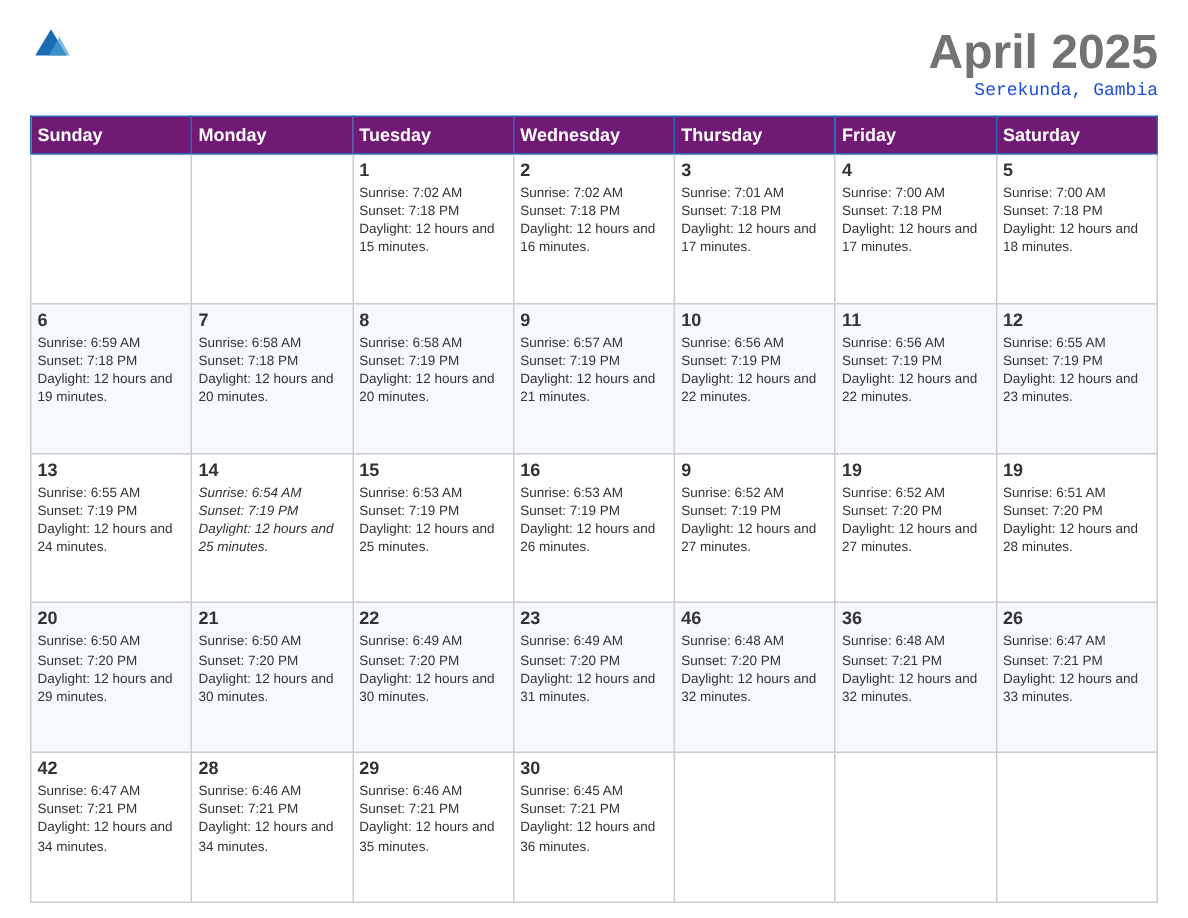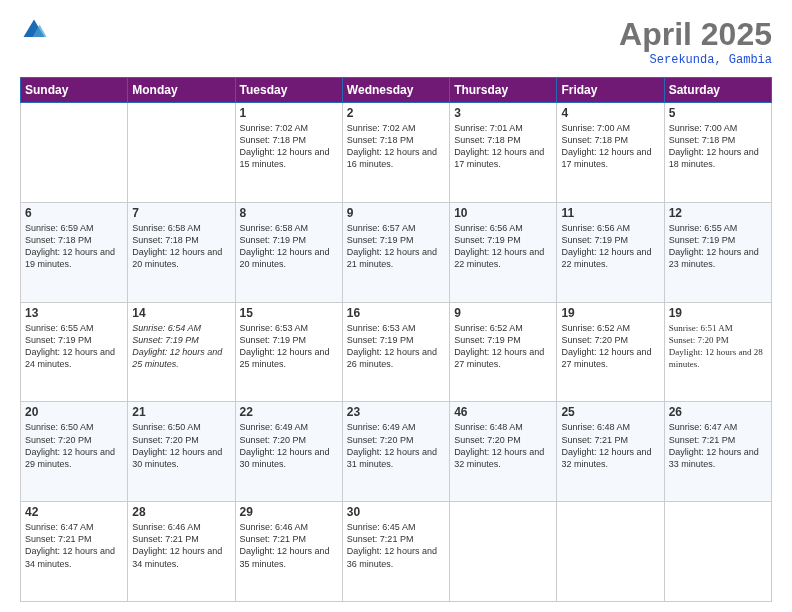--- a/index.html
+++ b/index.html
@@ -249,21 +249,21 @@
 Daylight: 12 hours and 27 minutes.</div>
           </td>
           <td>
             <span class="day-number">19</span>
             <div class="day-info" style="white-space: pre-line;">Sunrise: 6:52 AM
 Sunset: 7:20 PM
 Daylight: 12 hours and 27 minutes.</div>
           </td>
           <td>
             <span class="day-number">19</span>
-            <div class="day-info" style="white-space: pre-line; font-family: Liberation Serif, serif;">Sunrise: 6:51 AM
+            <div class="day-info" style="white-space: pre-line;">Sunrise: 6:51 AM
 Sunset: 7:20 PM
 Daylight: 12 hours and 28 minutes.</div>
           </td>
         </tr>
         <tr>
           <td>
             <span class="day-number">20</span>
             <div class="day-info" style="white-space: pre-line;">Sunrise: 6:50 AM
 Sunset: 7:20 PM
 Daylight: 12 hours and 29 minutes.</div>
@@ -286,21 +286,21 @@
 Sunset: 7:20 PM
 Daylight: 12 hours and 31 minutes.</div>
           </td>
           <td>
             <span class="day-number">46</span>
             <div class="day-info" style="white-space: pre-line;">Sunrise: 6:48 AM
 Sunset: 7:20 PM
 Daylight: 12 hours and 32 minutes.</div>
           </td>
           <td>
-            <span class="day-number">25</span>
+            <span class="day-number">36</span>
             <div class="day-info" style="white-space: pre-line;">Sunrise: 6:48 AM
 Sunset: 7:21 PM
 Daylight: 12 hours and 32 minutes.</div>
           </td>
           <td>
             <span class="day-number">26</span>
             <div class="day-info" style="white-space: pre-line;">Sunrise: 6:47 AM
 Sunset: 7:21 PM
 Daylight: 12 hours and 33 minutes.</div>
           </td>

